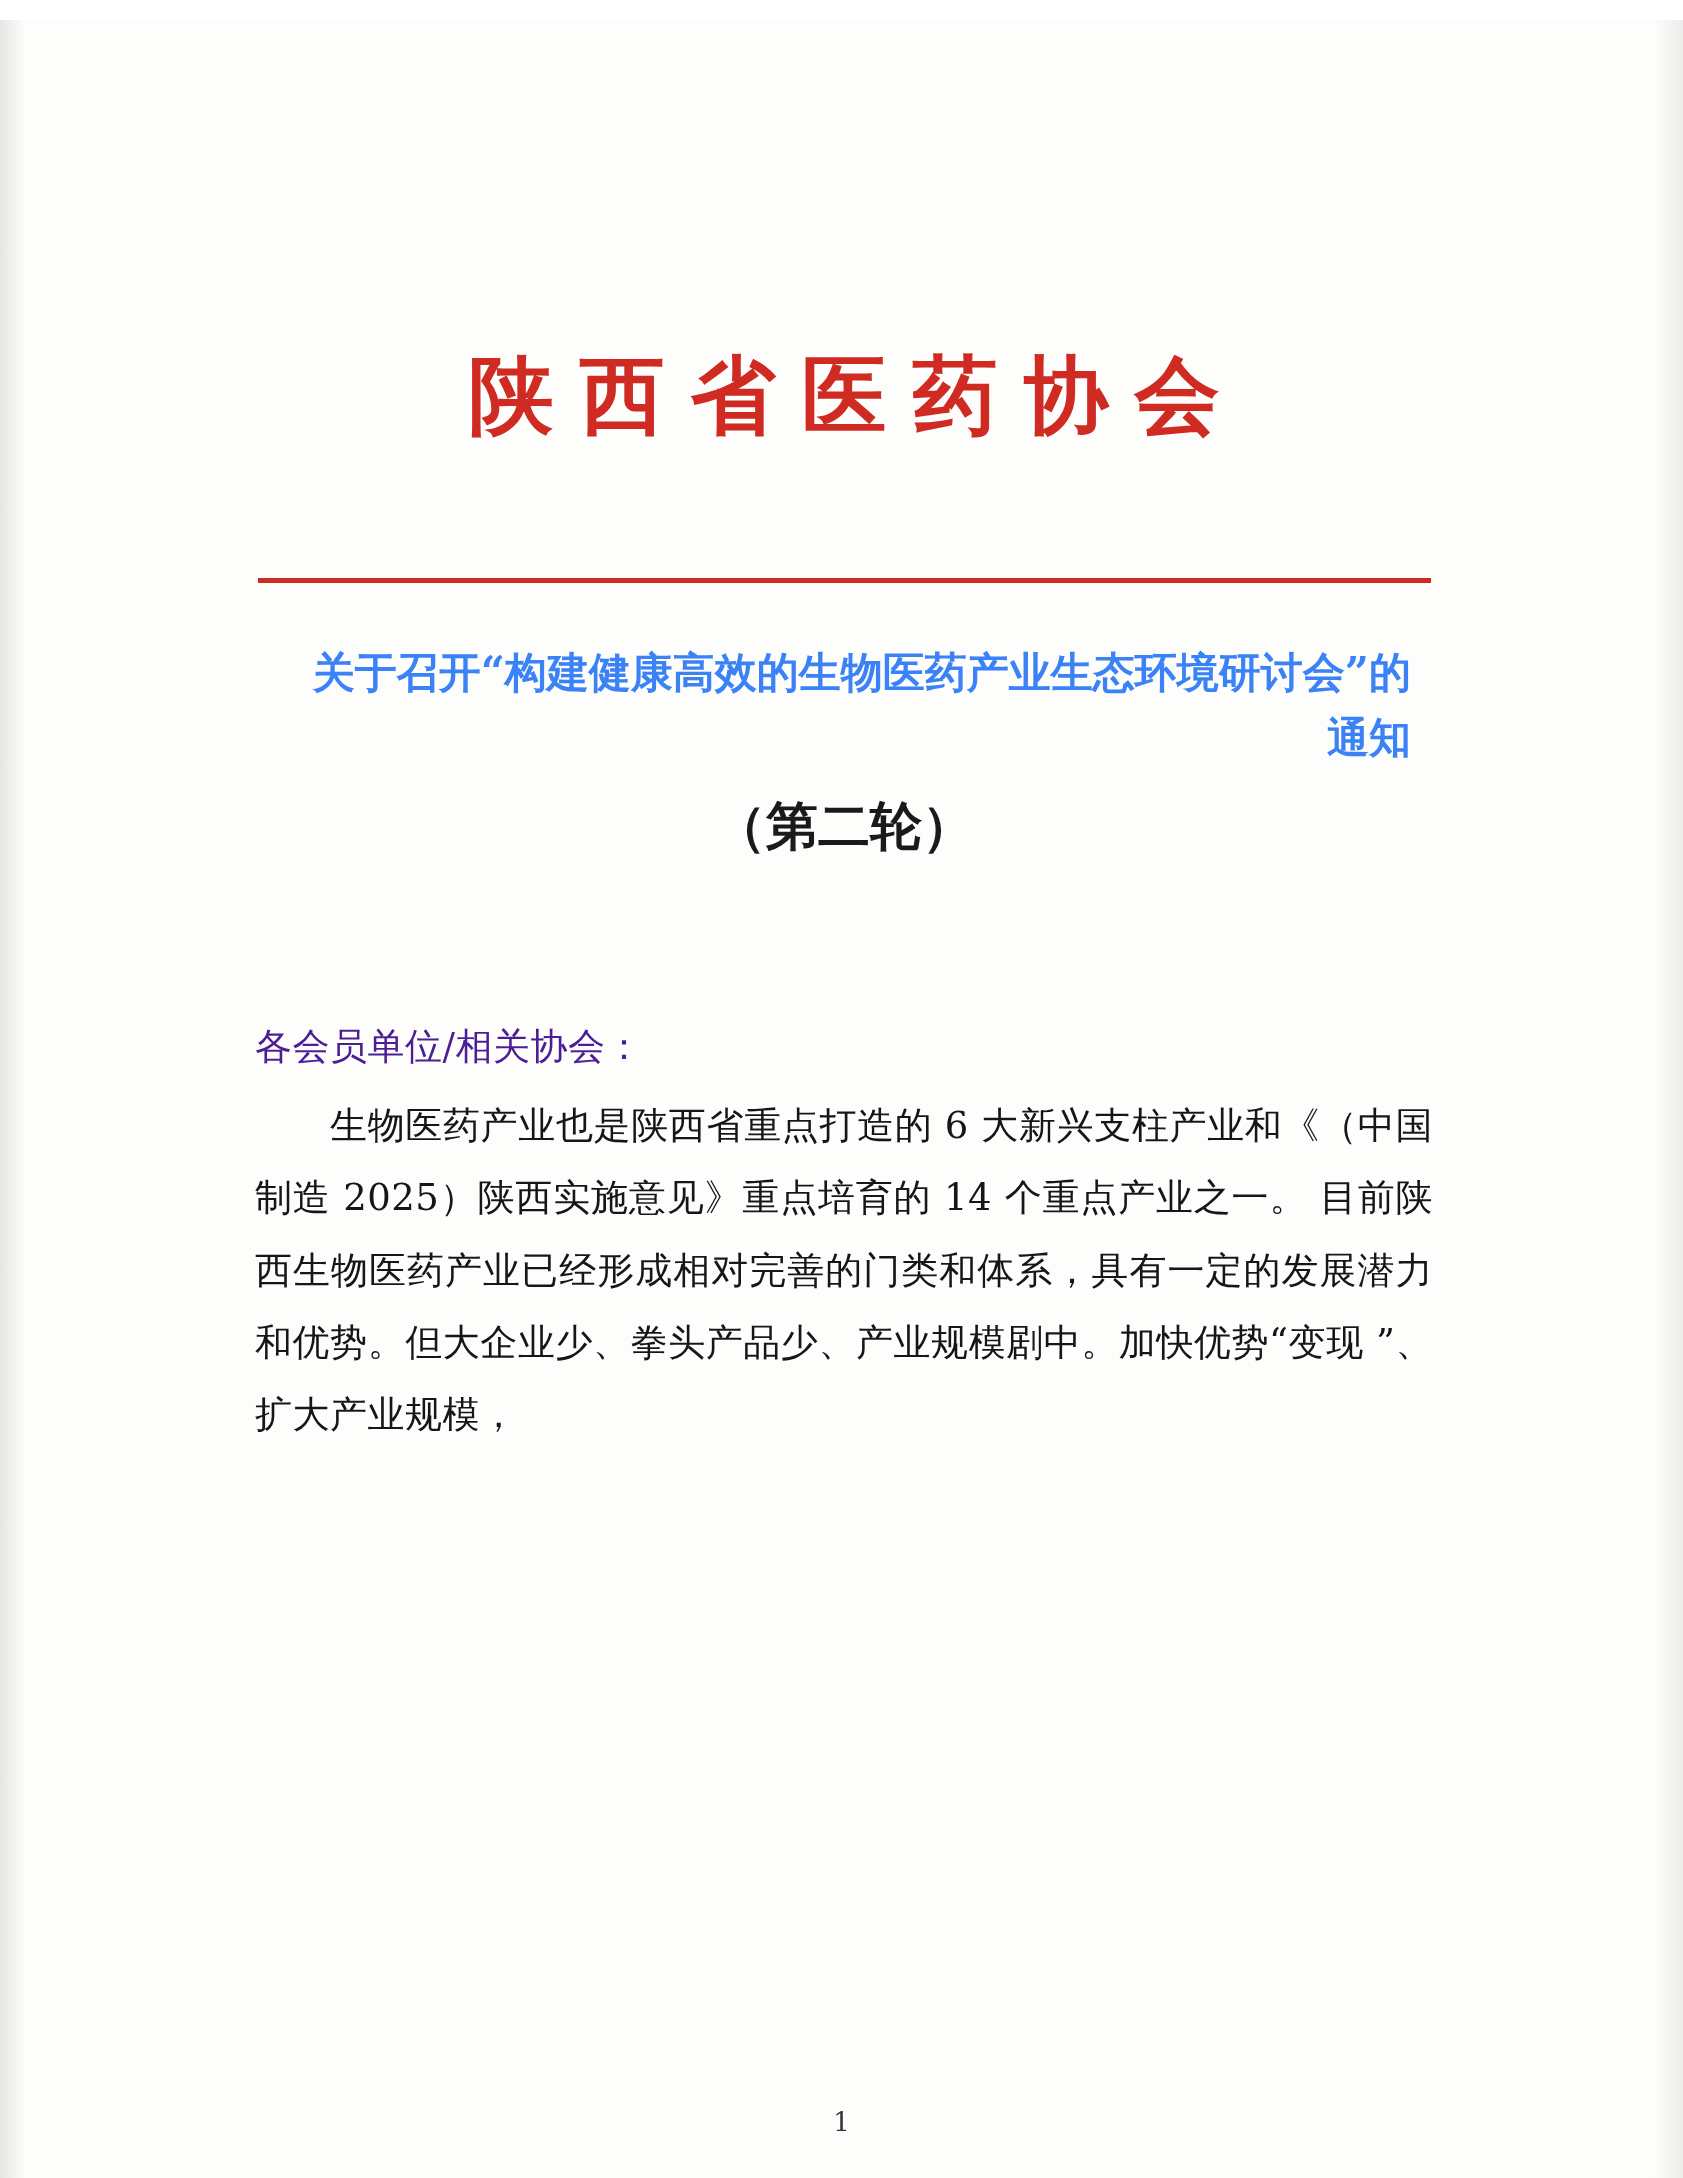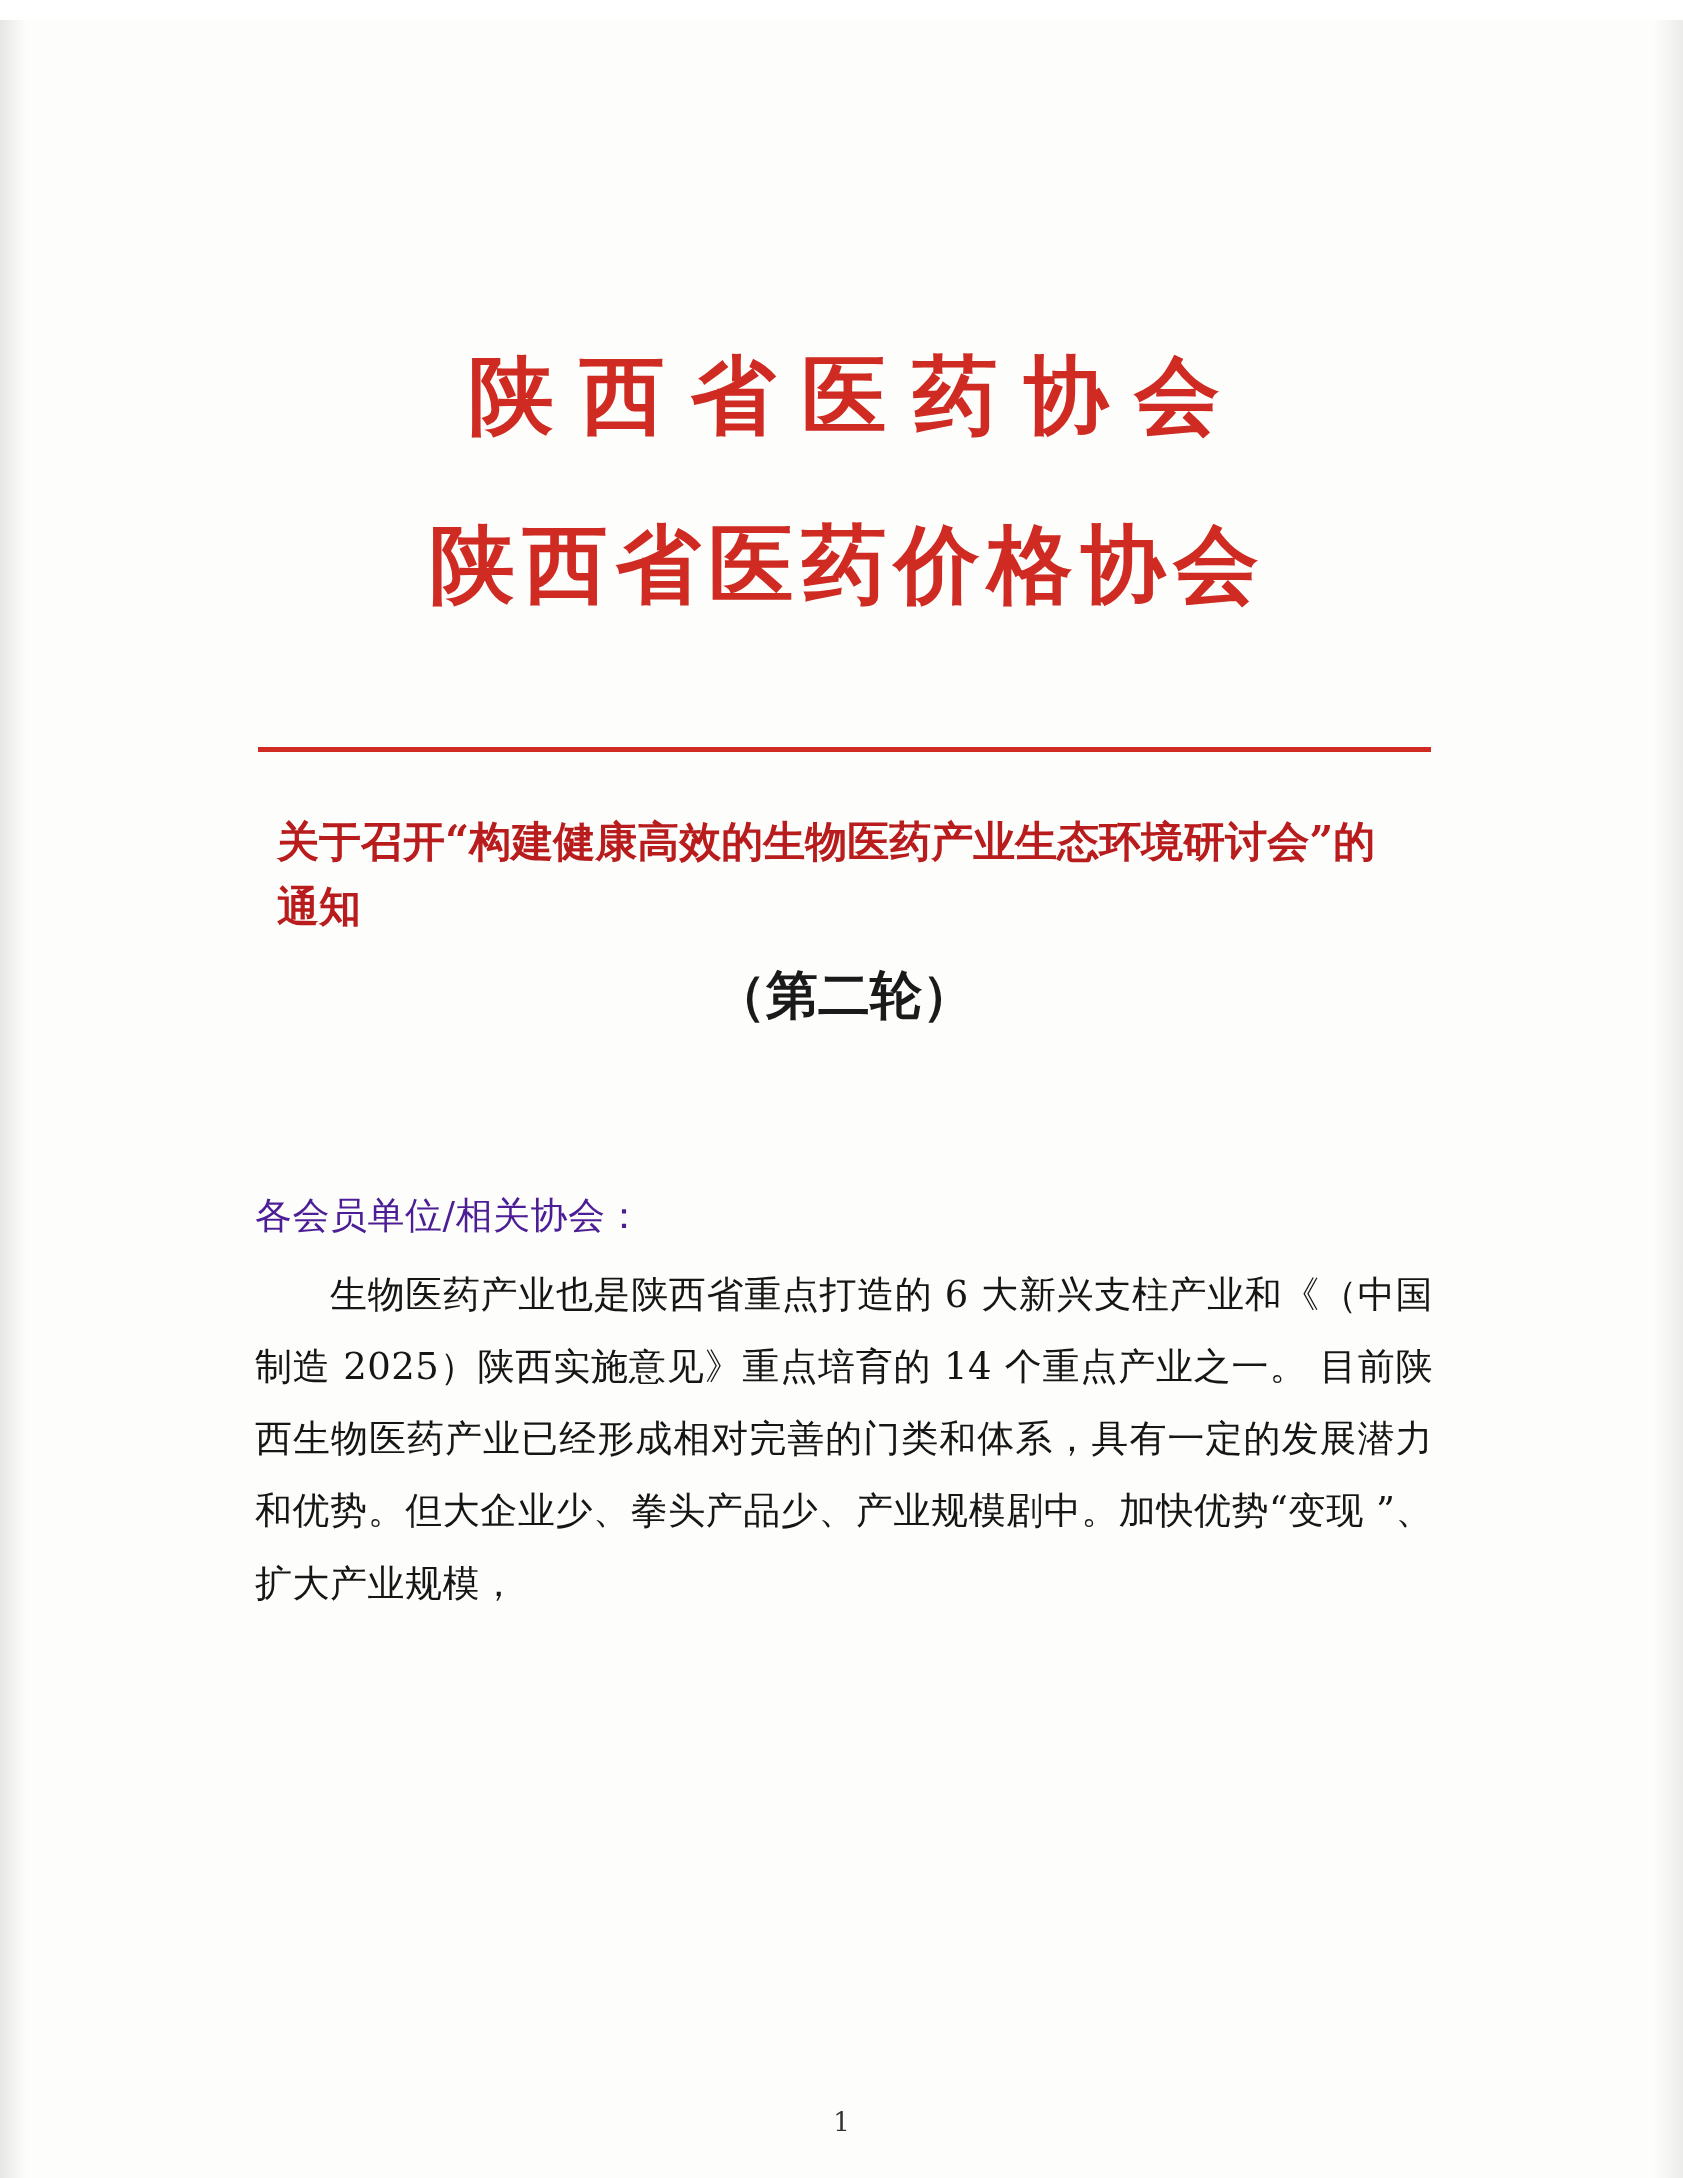--- a/index.html
+++ b/index.html
@@ -71,26 +71,26 @@
     white-space: nowrap;
   }
   .red-rule {
     margin: 133px auto 0 auto;
     width: 1173px;
     height: 5px;
     background: #cf2b22;
   }
   .doc-title {
     margin-top: 57px;
-    text-align: left;
+    text-align: right;
     font-family: "DejaVu Serif", "Liberation Serif", serif;
     font-weight: bold;
     font-size: 42px;
     line-height: 1.55;
-    color: #b91c1c;
+    color: #3b82f6;
     padding: 0 22px;
   }
   .doc-round {
     margin-top: 22px;
     text-align: center;
     font-family: "DejaVu Serif", "Liberation Serif", serif;
     font-weight: bold;
     font-size: 52px;
     color: #1a1a1a;
   }
@@ -123,21 +123,20 @@
   }
 </style>
 </head>
 <body>
 
 <div class="page">
   <div class="content">
 
     <div class="letterhead">
       <div class="lh-line1">陕西省医药协会</div>
-      <div class="lh-line2">陕西省医药价格协会</div>
     </div>
 
     <div class="red-rule"></div>
 
     <div class="doc-title">关于召开“构建健康高效的生物医药产业生态环境研讨会”的通知</div>
     <div class="doc-round">（第二轮）</div>
 
     <div class="salutation">各会员单位/相关协会：</div>
 
     <p class="body-p">生物医药产业也是陕西省重点打造的 6 大新兴支柱产业和《（中国制造 2025）陕西实施意见》重点培育的 14 个重点产业之一。 目前陕西生物医药产业已经形成相对完善的门类和体系，具有一定的发展潜力和优势。但大企业少、拳头产品少、产业规模剧中。加快优势“变现 ”、扩大产业规模，</p>

